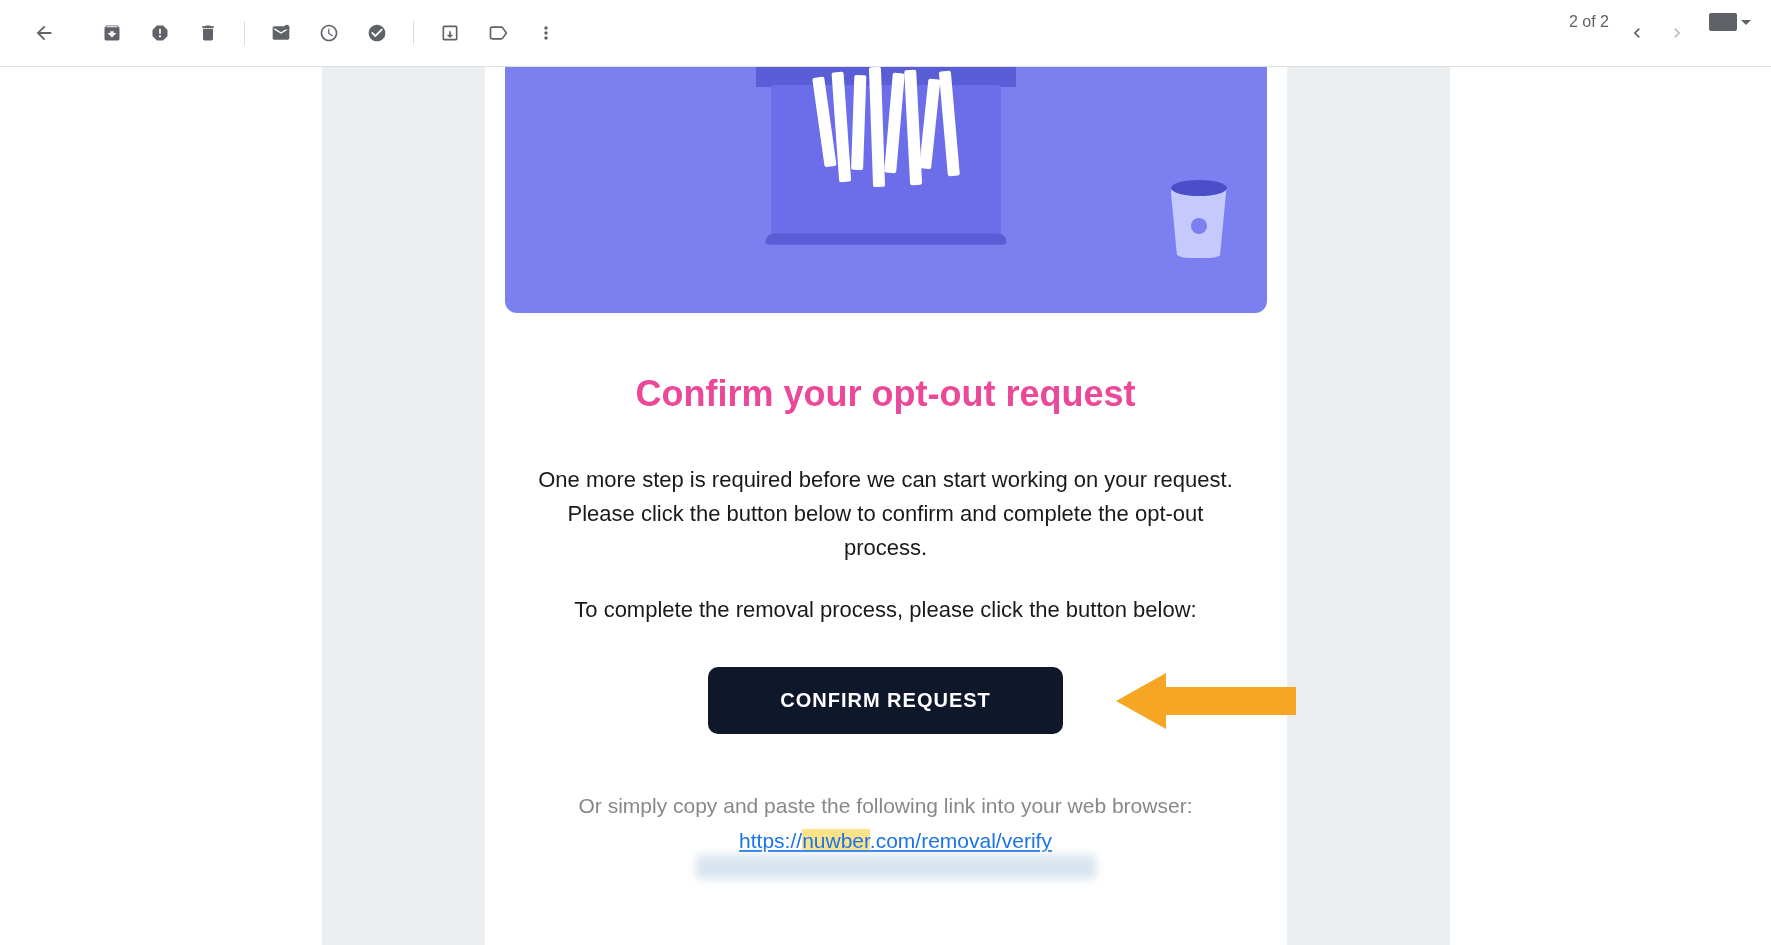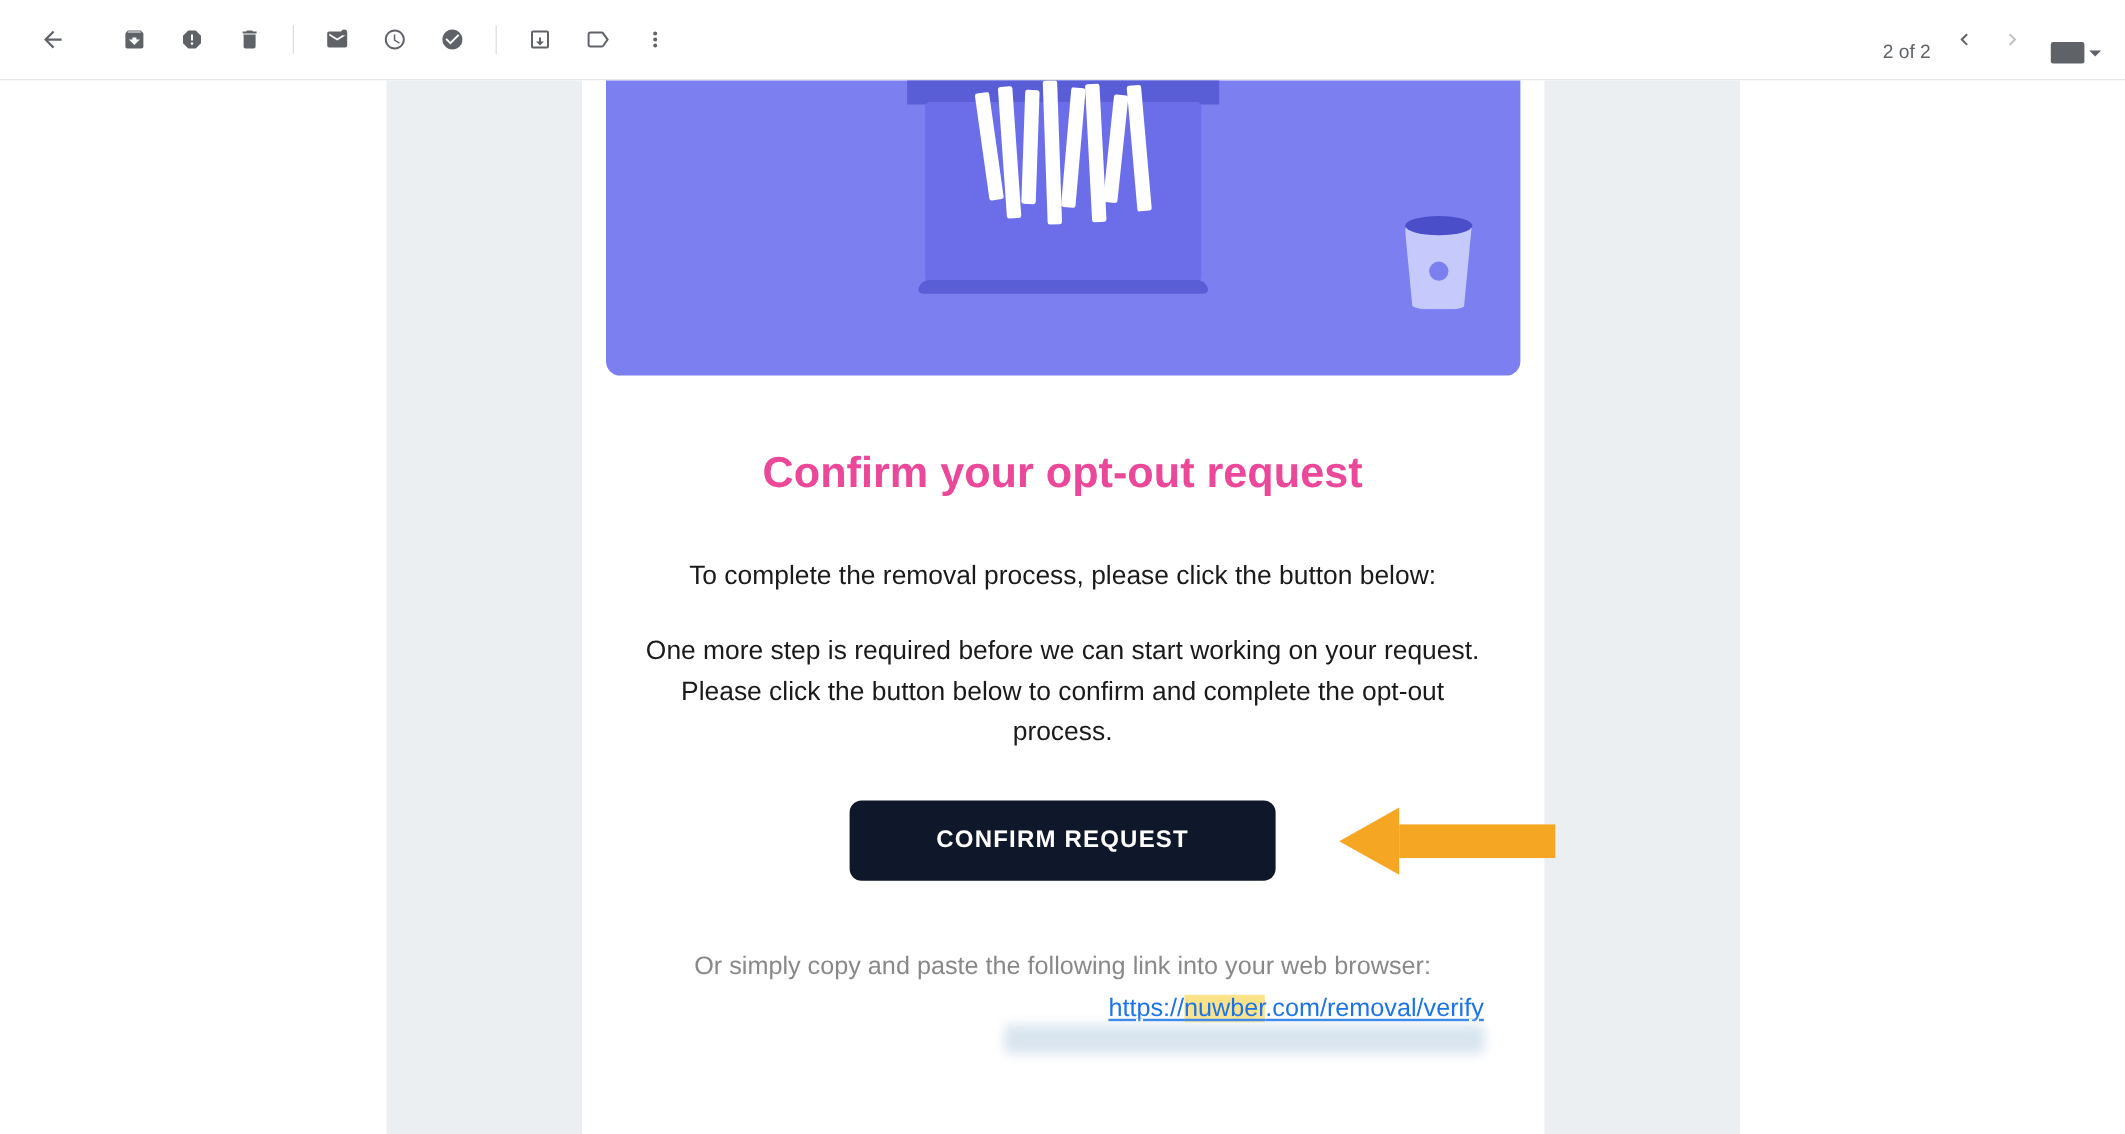--- a/index.html
+++ b/index.html
@@ -37,21 +37,21 @@
   }
   .tb-sep {
     width: 1px;
     height: 24px;
     background: #dadce0;
     margin: 0 12px;
   }
   .tb-spacer { width: 20px; }
   .toolbar-right {
     display: flex;
-    align-items: flex-end;
+    align-items: flex-start;
     gap: 0;
     color: #5f6368;
     font-size: 16px;
   }
   .pager-text { margin-right: 8px; }
   .nav-arrow {
     width: 40px;
     height: 40px;
     border: none;
     background: transparent;
@@ -257,21 +257,21 @@
     border-bottom: 28px solid transparent;
     border-right: 50px solid #f5a623;
   }
   .alt-text {
     font-size: 21px;
     color: #888;
     margin-bottom: 11px;
   }
   .link-line {
     font-size: 21px;
-    text-align: right;
+    text-align: center;
     padding-left: 20px;
   }
   .link-line a {
     color: #1a73e8;
     text-decoration: underline;
   }
   .highlight {
     background: #fce38a;
   }
   .blur-rect {
@@ -387,22 +387,22 @@
         </div>
         <div class="cup">
           <div class="cup-body"></div>
           <div class="cup-top"></div>
           <div class="cup-dot"></div>
         </div>
       </div>
 
       <div class="email-content">
         <h1 class="heading">Confirm your opt-out request</h1>
+        <p class="para">One more step is required before we can start working on your request. Please click the button below to confirm and complete the opt-out process.</p>
         <p class="para">To complete the removal process, please click the button below:</p>
-        <p class="para">One more step is required before we can start working on your request. Please click the button below to confirm and complete the opt-out process.</p>
 
         <div class="confirm-row">
           <button class="confirm-btn">CONFIRM REQUEST</button>
           <div class="arrow-annotation">
             <div class="arrow-shape">
               <div class="arrow-head"></div>
               <div class="arrow-shaft"></div>
             </div>
           </div>
         </div>

